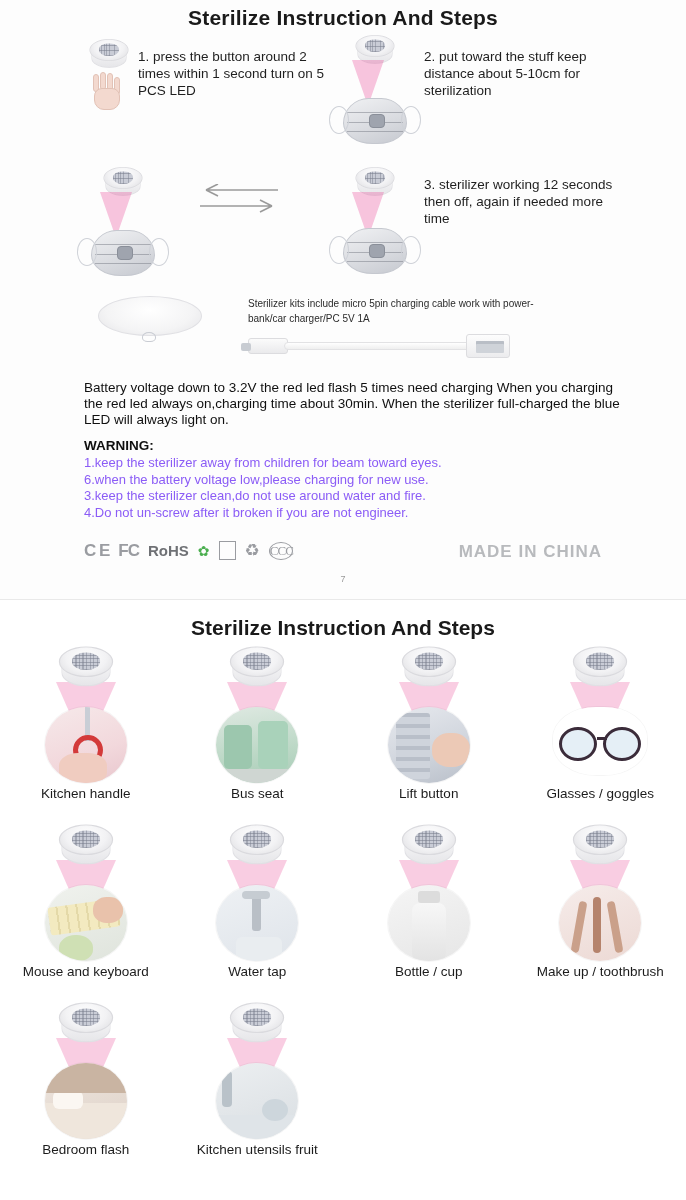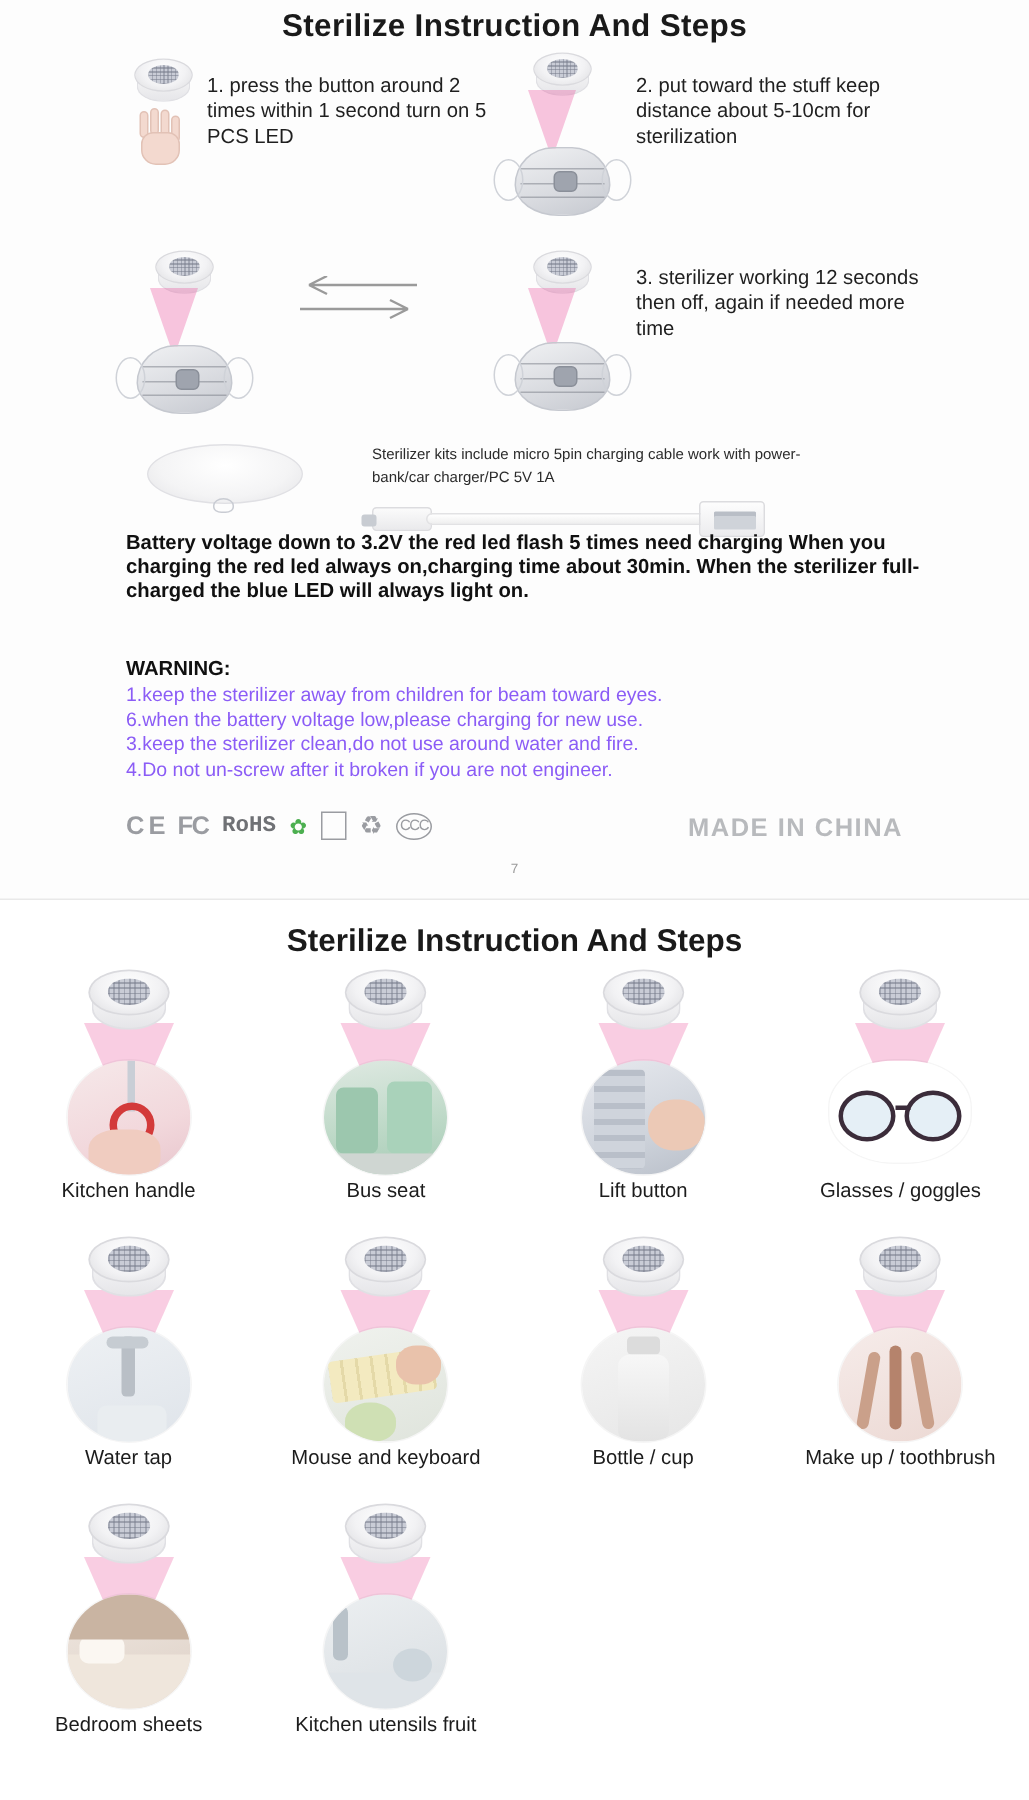--- a/index.html
+++ b/index.html
@@ -226,24 +226,24 @@
     position: absolute;
     left: 248px; top: 296px;
     width: 320px;
     font-size: 10px;
     line-height: 15px;
     color: #2b2b2b;
   }
 
   .bold-block {
     position: absolute;
-    left: 84px; top: 354px;
+    left: 84px; top: 380px;
     width: 540px;
     font-size: 13.5px;
-    font-weight: bold;
+    font-weight: normal;
     line-height: 16px;
     color: #101010;
   }
   .warn-head {
     position: absolute;
     left: 84px; top: 438px;
     font-size: 13.5px;
     font-weight: bold;
     color: #101010;
   }
@@ -266,42 +266,42 @@
   .certs .c {
     font-size: 17px;
     font-weight: bold;
     letter-spacing: -1px;
     color: #9a9ca1;
   }
   .certs .rohs {
     font-size: 15px;
     font-weight: bold;
     color: #6f7175;
-    font-family: Liberation Mono, monospace;
   }
   .certs .leaf {
     color: #4caf50;
     font-size: 14px;
   }
   .certs .sq {
     width: 17px; height: 19px;
     border: 1.6px solid #9a9ca1;
     display: inline-block;
     position: relative;
   }
   .certs .recycle { font-size: 17px; color: #9a9ca1; }
   .certs .ccc {
     width: 24px; height: 18px;
     border: 1.6px solid #9a9ca1;
     border-radius: 50%;
-    font-size: 10px;
+    font-size: 13px;
     text-align: center;
     line-height: 15px;
     letter-spacing: -1px;
     color: #9a9ca1;
+    font-family: Liberation Serif, serif;
   }
   .made {
     position: absolute;
     right: 84px; top: 542px;
     font-size: 17px;
     letter-spacing: 1px;
     color: #b8babd;
     font-weight: bold;
   }
   .pagenum {
@@ -621,60 +621,60 @@
         <div class="art">
           <div class="puck-wrap">
               <div class="puck">
                 <div class="body"></div>
                 <div class="top"></div>
                 <div class="grid"></div>
               </div>
             </div>
           <div class="cone"></div>
           <div class="photo">
+            <div class="sc sc-keyb"></div>
+            <div class="bar" style="left:4px;top:18px;width:70px;height:28px;background:repeating-linear-gradient(90deg,#f3eac0 0 8px,#e4d9a8 8px 10px);border-radius:3px;transform:rotate(-8deg);"></div>
+            <div class="blob" style="left:14px;top:50px;width:34px;height:26px;background:#cfe0b4;border-radius:48% 48% 42% 42%;"></div>
+            <div class="blob" style="right:4px;top:12px;width:30px;height:26px;background:#e9c2ab;border-radius:45%;"></div>
+          </div>
+        </div>
+        <div class="cap">Mouse and keyboard</div>
+      </div>
+
+      <div class="cell">
+        <div class="art">
+          <div class="puck-wrap">
+              <div class="puck">
+                <div class="body"></div>
+                <div class="top"></div>
+                <div class="grid"></div>
+              </div>
+            </div>
+          <div class="cone"></div>
+          <div class="photo">
             <div class="sc sc-tap"></div>
             <div class="bar" style="left:36px;top:6px;width:9px;height:40px;background:#b9bfc6;border-radius:3px;"></div>
             <div class="bar" style="left:26px;top:6px;width:28px;height:8px;background:#c6ccd2;border-radius:4px;"></div>
             <div class="bar" style="left:20px;top:52px;width:46px;height:26px;background:#e9edf0;border-radius:6px 6px 0 0;"></div>
           </div>
         </div>
         <div class="cap">Water tap</div>
       </div>
 
       <div class="cell">
         <div class="art">
           <div class="puck-wrap">
               <div class="puck">
                 <div class="body"></div>
                 <div class="top"></div>
                 <div class="grid"></div>
               </div>
             </div>
           <div class="cone"></div>
           <div class="photo">
-            <div class="sc sc-keyb"></div>
-            <div class="bar" style="left:4px;top:18px;width:70px;height:28px;background:repeating-linear-gradient(90deg,#f3eac0 0 8px,#e4d9a8 8px 10px);border-radius:3px;transform:rotate(-8deg);"></div>
-            <div class="blob" style="left:14px;top:50px;width:34px;height:26px;background:#cfe0b4;border-radius:48% 48% 42% 42%;"></div>
-            <div class="blob" style="right:4px;top:12px;width:30px;height:26px;background:#e9c2ab;border-radius:45%;"></div>
-          </div>
-        </div>
-        <div class="cap">Mouse and keyboard</div>
-      </div>
-
-      <div class="cell">
-        <div class="art">
-          <div class="puck-wrap">
-              <div class="puck">
-                <div class="body"></div>
-                <div class="top"></div>
-                <div class="grid"></div>
-              </div>
-            </div>
-          <div class="cone"></div>
-          <div class="photo">
             <div class="sc sc-bottle"></div>
             <div class="bar" style="left:30px;top:6px;width:22px;height:12px;background:#dcdcdc;border-radius:3px;"></div>
             <div class="bar" style="left:24px;top:18px;width:34px;height:58px;background:linear-gradient(180deg,#f7f7f7,#e3e3e3);border-radius:8px;"></div>
           </div>
         </div>
         <div class="cap">Bottle / cup</div>
       </div>
 
       <div class="cell">
         <div class="art">
@@ -706,21 +706,21 @@
               </div>
             </div>
           <div class="cone"></div>
           <div class="photo">
             <div class="sc sc-bed"></div>
             <div class="bar" style="left:0;top:40px;width:84px;height:38px;background:#efe6dc;"></div>
             <div class="bar" style="left:8px;top:28px;width:30px;height:18px;background:#fbf7f2;border-radius:6px;"></div>
             <div class="bar" style="left:0;top:0;width:84px;height:30px;background:#c9b4a2;"></div>
           </div>
         </div>
-        <div class="cap">Bedroom sheets</div>
+        <div class="cap">Bedroom flash</div>
       </div>
 
       <div class="cell">
         <div class="art">
           <div class="puck-wrap">
               <div class="puck">
                 <div class="body"></div>
                 <div class="top"></div>
                 <div class="grid"></div>
               </div>

